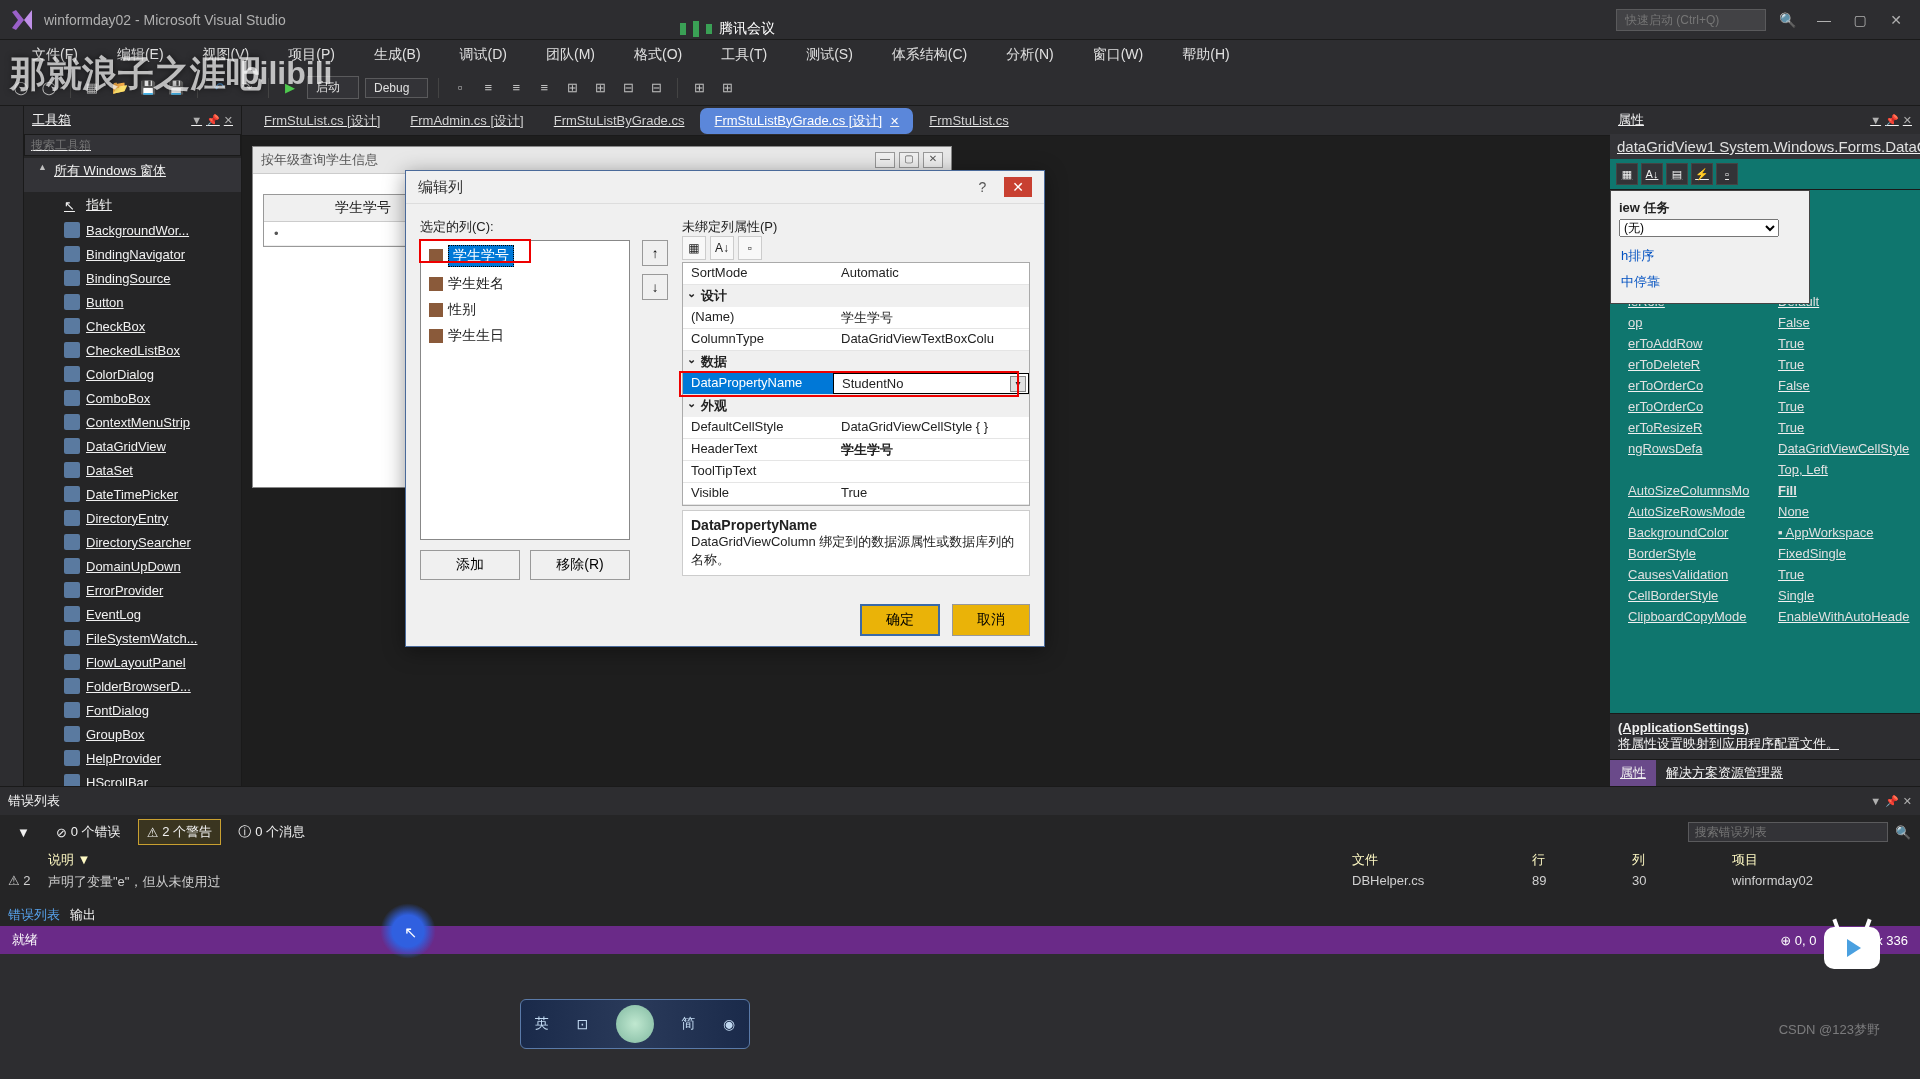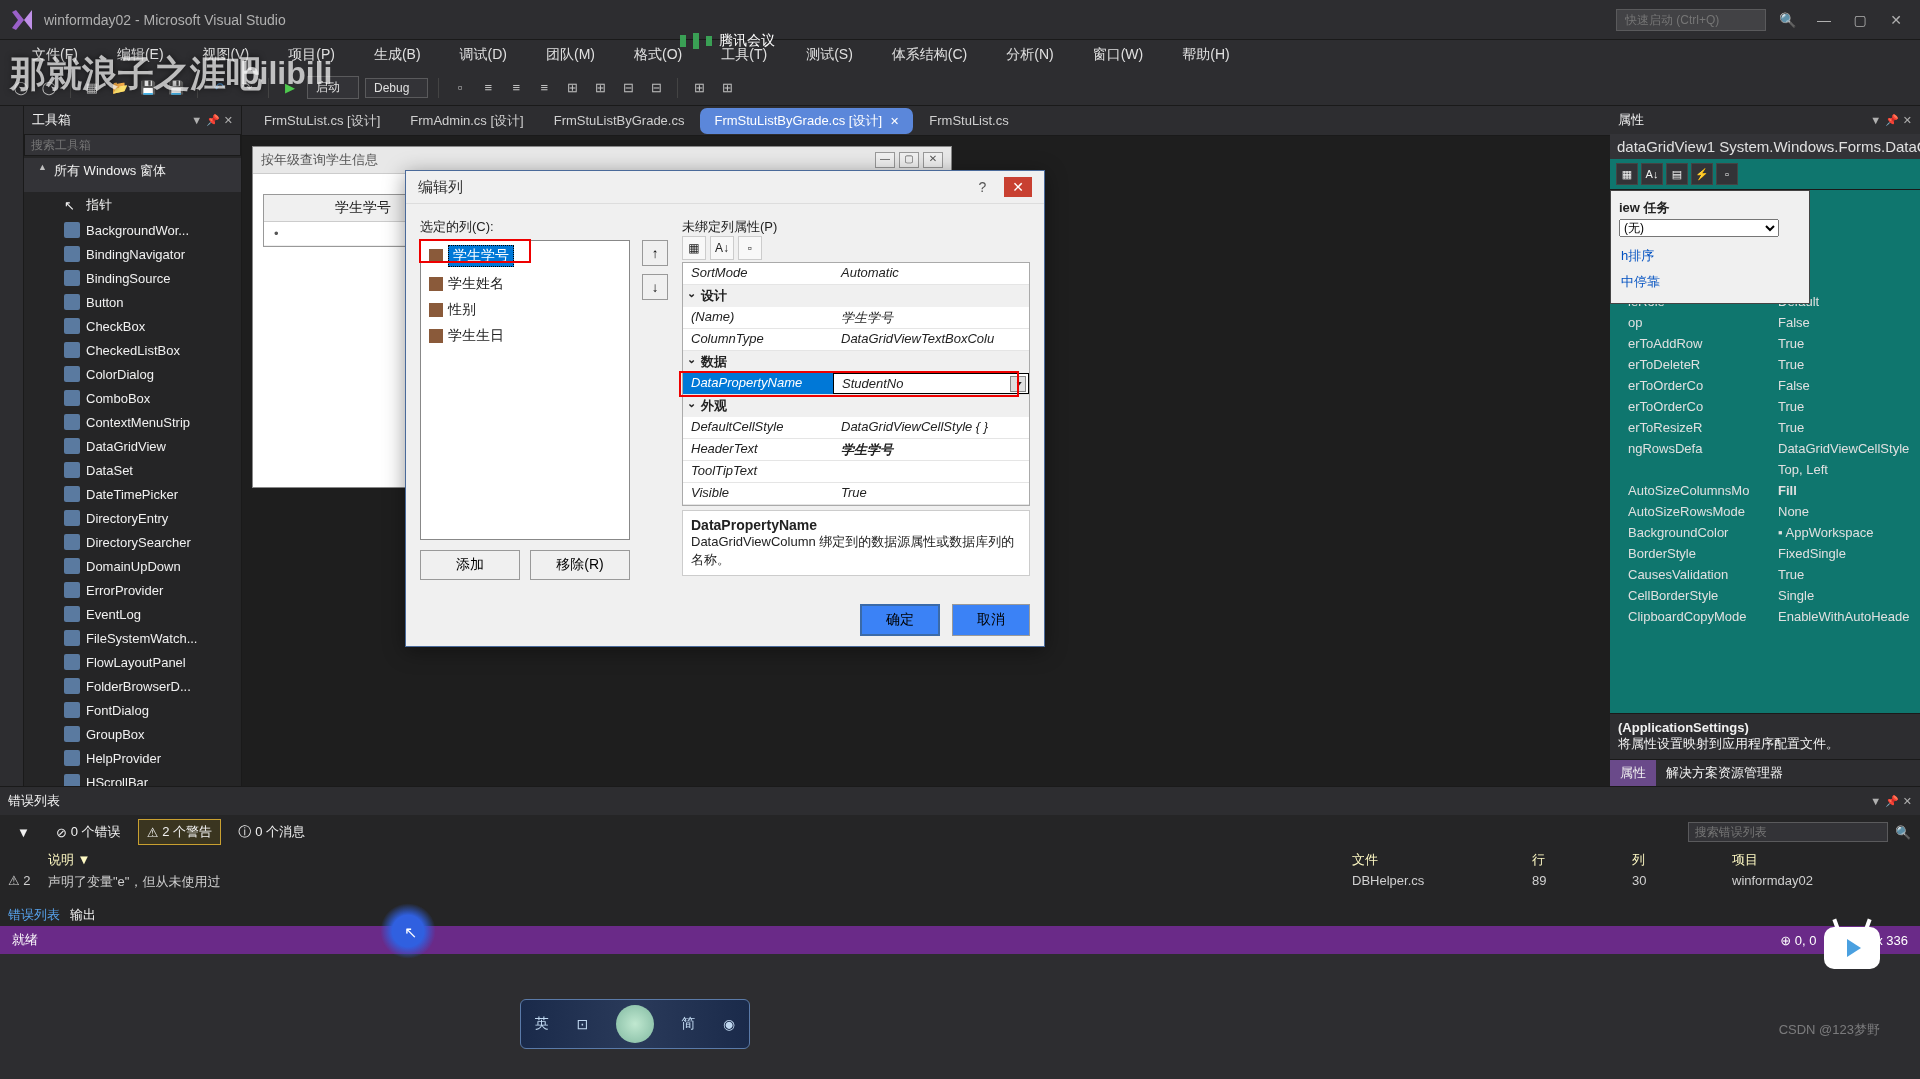--- a/index.html
+++ b/index.html
@@ -10,21 +10,21 @@
 .titlebar .right { margin-left:auto; display:flex; align-items:center; gap:8px; }
 .titlebar .search { background:#424245; border:1px solid #5a5a5c; padding:3px 8px; color:#a0a0a0; width:150px; font-size:12px; }
 .titlebar .wbtn { width:28px; text-align:center; color:#b0b0b0; font-size:14px; cursor:pointer; }
 .menubar { height:30px; display:flex; align-items:center; padding:0 24px; gap:23px; background:#2d2d30; }
 .menubar .mitem { padding:3px 8px; color:#e0e0e0; font-size:14px; cursor:pointer; }
 .toolbar { height:36px; display:flex; align-items:center; padding:0 10px; gap:6px; background:#2d2d30; border-bottom:1px solid #1a1a1a; }
 .toolbar .tbtn { width:22px; height:22px; display:flex; align-items:center; justify-content:center; color:#c0c0c0; font-size:13px; cursor:pointer; }
 .toolbar .sep { width:1px; height:20px; background:#444; margin:0 4px; }
 .toolbar .drop { background:#333337; border:1px solid #5a5a5c; padding:2px 18px 2px 8px; color:#e0e0e0; font-size:12px; position:relative; }
 .toolbar .play { color:#4ec94e; }
-.main { display:flex; height:680px; }
+.main { display:flex; height:680px;text-decoration:underline; }
 .leftbar { width:24px; background:#2d2d30; border-right:1px solid #1a1a1a; }
 .toolbox { width:218px; background:#252526; border-right:1px solid #1a1a1a; display:flex; flex-direction:column; }
 .panel-header { height:28px; background:#2d2d30; display:flex; align-items:center; padding:0 8px; font-size:13px; }
 .panel-header .icons { margin-left:auto; display:flex; gap:4px; }
 .panel-header .icons span { font-size:11px; color:#b0b0b0; cursor:pointer; }
 .search-box { background:#333337; border:1px solid #1a1a1a; padding:3px 6px; color:#909090; font-size:12px; }
 .tree { flex:1; overflow-y:auto; background:#252526; padding:2px 0; }
 .tree-cat { padding:4px 8px 12px 30px; background:#333337; position:relative; font-size:13px; }
 .tree-cat::before { content:"▲"; position:absolute; left:14px; font-size:9px; color:#c0c0c0; }
 .tree-item { padding:4px 8px 4px 40px; display:flex; align-items:center; gap:6px; font-size:13px; cursor:pointer; position:relative; }
@@ -58,34 +58,34 @@
 .dlg-list .li.sel .litext { background:#0078d7; color:#fff; padding:1px 4px; border:1px dotted #000; }
 .redbox1 { border:2px solid #e00; position:absolute; pointer-events:none; }
 .dlg-btns { display:flex; gap:10px; margin-top:10px; }
 .dlg-btns button { flex:1; padding:5px; font-size:14px; background:#f0f0f0; border:1px solid #999; cursor:pointer; }
 .dlg-mid { width:28px; display:flex; flex-direction:column; gap:8px; padding-top:22px; }
 .dlg-mid button { width:26px; height:26px; background:#f0f0f0; border:1px solid #999; cursor:pointer; }
 .dlg-right { flex:1; }
 .pg-toolbar { display:flex; gap:4px; margin-bottom:2px; }
 .pg-toolbar span { width:24px; height:24px; border:1px solid #ccc; background:#f8f8f8; display:flex; align-items:center; justify-content:center; font-size:12px; cursor:pointer;}
 .propgrid { border:1px solid #aaa; background:#fff; font-size:14px; position:relative; }
-.propgrid .prow { display:flex; border-bottom:1px solid #e5e5e5; height:22px;font-style:italic; }
+.propgrid .prow { display:flex; border-bottom:1px solid #e5e5e5; height:22px; }
 .propgrid .pname { width:150px; padding:2px 8px; background:#fff; font-size:13px; }
 .propgrid .pval { flex:1; padding:2px 8px; background:#fff; font-size:13px; position:relative;}
 .propgrid .pcat { background:#f0f0f0; font-weight:bold; padding:2px 6px 2px 18px; position:relative; font-size:13px;}
 .propgrid .pcat::before { content:"⌄"; position:absolute; left:4px; font-size:11px; }
 .propgrid .prow.sel .pname { background:#0078d7; color:#fff; }
 .propgrid .prow.sel .pval { border:1px solid #000; }
 .propgrid .prow.sel .pval .ddl { position:absolute; right:2px; top:2px; width:16px; height:16px; background:#e0e0e0; border:1px solid #888; text-align:center; font-size:10px; line-height:14px;}
 .redbox2 { border:2px solid #e00; position:absolute; pointer-events:none; }
 .redline { position:absolute; border-top:2px solid #e00; transform-origin:left center; pointer-events:none; }
 .pg-desc { border:1px solid #ccc; padding:6px 8px; font-size:13px; margin-top:4px; background:#fff; color:#222; }
 .pg-desc b { font-size:14px; }
 .dlg-bottom { padding:10px 14px; display:flex; justify-content:flex-end; gap:12px; }
-.dlg-bottom button { padding:5px 24px; background:#3b82f6; border:1px solid #999; font-size:14px; cursor:pointer; }
+.dlg-bottom button { padding:5px 24px; background:#eab308; border:1px solid #999; font-size:14px; cursor:pointer; }
 .dlg-bottom button.primary { border:2px solid #3a6aa8; }
 .smart-panel { position:absolute; right:110px; top:190px; width:200px; background:#f0f0f0; border:1px solid #444; z-index:5; font-size:13px; color:#222; padding:8px; }
 .smart-panel .spitem { padding:4px 2px; color:#0050c0; cursor:pointer; }
 .smart-panel select { width:160px; margin:2px 0 6px 0; font-size:12px;}
 .properties { width:310px; background:#0f766e; display:flex; flex-direction:column; }
 .propobj { padding:4px 7px; font-size:15px; background:#333337; color:#e0e0e0; white-space:nowrap; overflow:hidden; }
 .prop-tb { display:flex; gap:3px; padding:4px 6px; border-bottom:1px solid #1a1a1a; }
 .prop-tb span { width:22px; height:22px; border:1px solid #444; display:flex; align-items:center; justify-content:center; font-size:11px; cursor:pointer; background:#333337;}
 .prop-list { flex:1; overflow:hidden; }
 .prop-list .plrow { display:flex; font-size:13px; padding:1px 0; }
@@ -106,21 +106,21 @@
 .el-table .thead { display:flex; padding:2px 8px; font-size:13px; color:#fef9c3; }
 .el-table .tcol1{width:40px;} .el-table .tcol2{flex:1;} .el-table .tcol3{width:180px;} .el-table .tcol4{width:100px;} .el-table .tcol5{width:100px;} .el-table .tcol6{width:180px;}
 .el-table .trow { display:flex; padding:2px 8px; font-size:13px; color:#d0d0d0; }
 .el-bottom { display:flex; gap:10px; padding:2px 8px; font-size:13px; }
 .el-bottom .bt { cursor:pointer; }
 .el-bottom .bt.act { color:#56a0e8; }
 .statusbar { height:28px; background:#6a2a88; display:flex; align-items:center; padding:0 12px; font-size:13px; color:#fff; }
 .statusbar .sr { margin-left:auto; display:flex; gap:20px; }
 .video-over { position:absolute; left:10px; top:50px; color:rgba(255,255,255,.7); font-size:36px; font-weight:bold; pointer-events:none; text-shadow:0 0 6px rgba(0,0,0,.6);}
 .bili { position:absolute; left:240px; top:55px; color:rgba(255,255,255,.7); font-size:32px; font-weight:bold; pointer-events:none;}
-.tengxun { position:absolute; left:680px; top:32px; color:#fff; display:flex; align-items:center; gap:6px; font-size:14px;}
+.tengxun { position:absolute; left:680px; top:20px; color:#fff; display:flex; align-items:center; gap:6px; font-size:14px;}
 .tengxun .dot{width:6px;height:12px;background:#3aa055;margin-right:1px;display:inline-block;}
 .cursor-spot { position:absolute; left:380px; bottom:120px; width:56px; height:56px; border-radius:50%; background:radial-gradient(circle,#3060e0 0%,#3060e0 40%,transparent 70%); pointer-events:none; z-index:20;}
 .cursor-spot::after{content:"↖"; color:#fff; font-size:16px; position:absolute; left:24px; top:20px; }
 .taskbar-game { position:absolute; left:520px; bottom:30px; width:230px; height:50px; background:linear-gradient(90deg,#1a2a4a,#2a3a5a,#1a2a4a); border:1px solid #5a7aa8; border-radius:6px; display:flex; align-items:center; justify-content:space-around; z-index:15;}
 .taskbar-game .alien{width:38px;height:38px;border-radius:50%;background:radial-gradient(circle,#c0e8d0,#80b8a0);}
 .taskbar-game span{color:#c0d8f0; font-size:14px;}
 .bili-right { position:absolute; right:40px; bottom:110px; width:56px; height:42px; background:#fff; border-radius:10px; display:flex; align-items:center; justify-content:center; z-index:15;}
 .bili-right::before{content:"";position:absolute;top:-8px;left:10px;width:4px;height:10px;background:#fff;transform:rotate(-20deg);}
 .bili-right::after{content:"";position:absolute;top:-8px;right:10px;width:4px;height:10px;background:#fff;transform:rotate(20deg);}
 .bili-right .play{width:0;height:0;border-left:14px solid #4aa0e0;border-top:9px solid transparent;border-bottom:9px solid transparent;margin-left:4px;}

